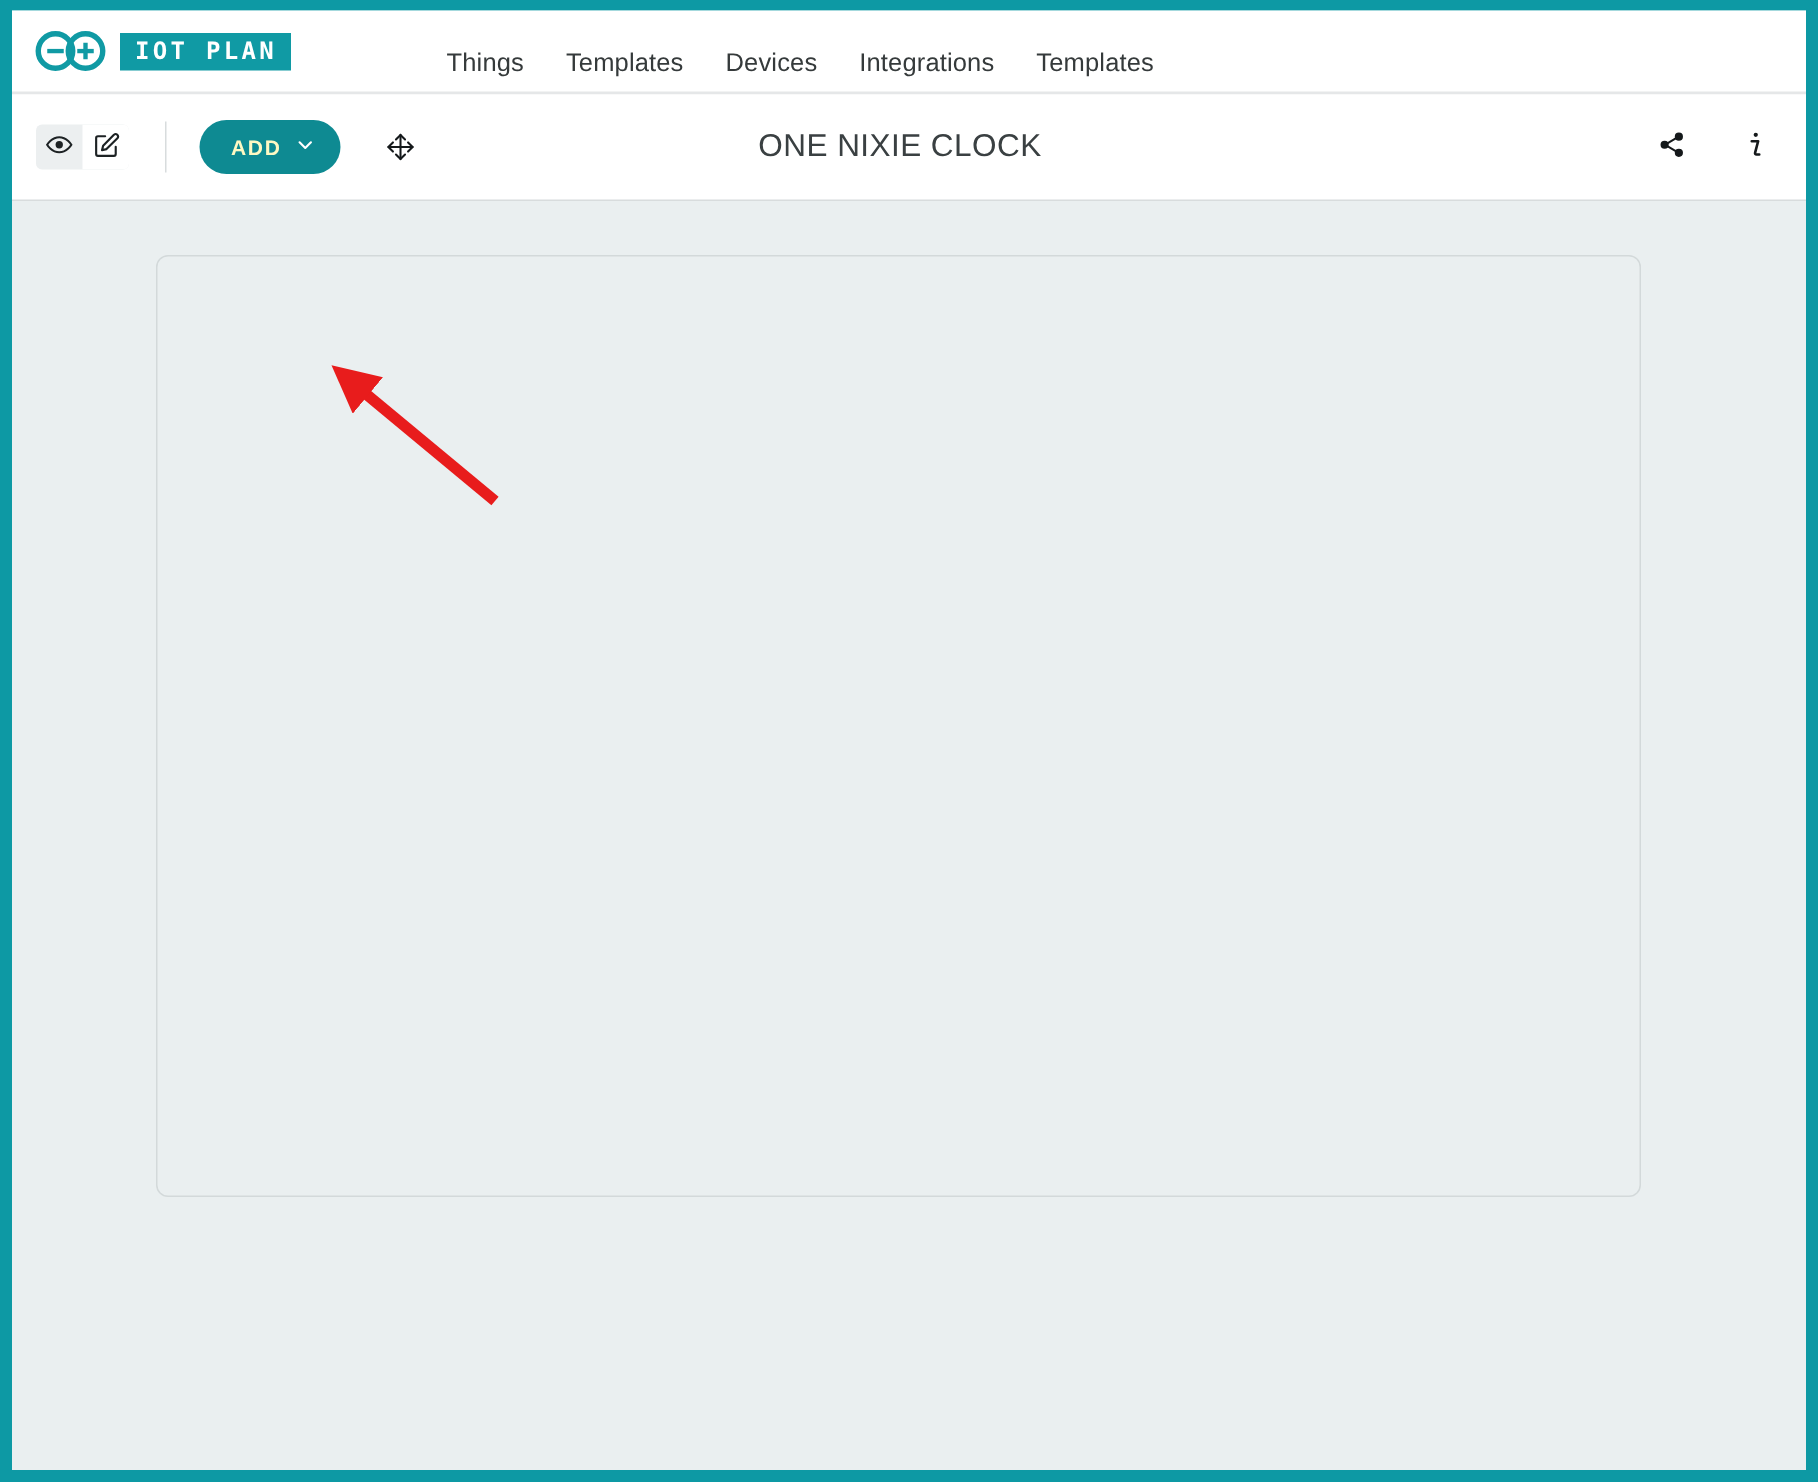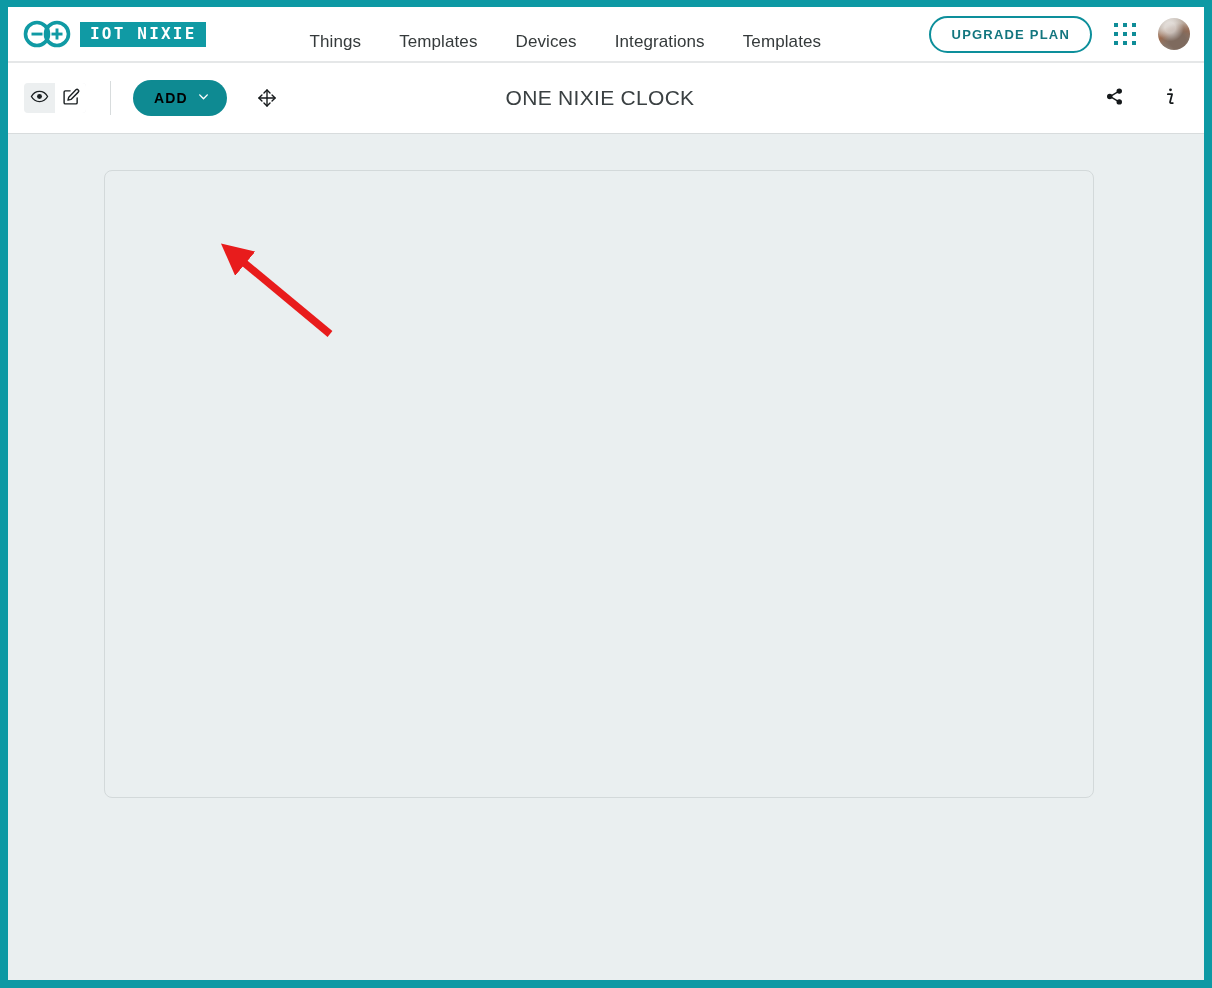--- a/index.html
+++ b/index.html
@@ -60,21 +60,21 @@
     font-size: 16px;
     letter-spacing: 2.2px;
     padding: 4px 9px 5px 10px;
     line-height: 1;
     white-space: nowrap;
   }
 
   #main-nav {
     display: flex;
     align-items: flex-start;
-    gap: 38px;
+    gap: 28px;
     margin-left: 104px;
     margin-top: 16px;
   }
 
   .nav-item {
     font-size: 17px;
     color: #353a3b;
     font-family: "Liberation Sans", sans-serif;
     letter-spacing: 0.1px;
     cursor: pointer;
@@ -163,21 +163,21 @@
     height: 34px;
     background: #d8dcdd;
     margin: 0 22px 0 24px;
   }
 
   #add-button {
     display: flex;
     align-items: center;
     gap: 9px;
     background: #0e8a92;
-    color: #000000;
+    color: #fef9c3;
     border: none;
     border-radius: 22px;
     height: 36px;
     padding: 0 17px 0 21px;
     font-size: 14px;
     font-weight: 700;
     letter-spacing: 1.1px;
     cursor: pointer;
     font-family: "Liberation Sans", sans-serif;
   }
@@ -255,48 +255,31 @@
       <div id="brand">
         <span>
           <svg id="logo-mark" width="50" height="30" viewBox="0 0 50 30">
             <circle cx="15" cy="15" r="11.5" fill="none" stroke="#109aa4" stroke-width="3.6"></circle>
             <circle cx="35" cy="15" r="11.5" fill="none" stroke="#109aa4" stroke-width="3.6"></circle>
             <rect x="9.5" y="13.6" width="11" height="2.9" fill="#109aa4"></rect>
             <rect x="29.5" y="13.6" width="11" height="2.9" fill="#109aa4"></rect>
             <rect x="33.55" y="9.5" width="2.9" height="11" fill="#109aa4"></rect>
           </svg>
         </span>
-        <span id="brand-badge">IOT NIXIE</span>
+        <span id="brand-badge">IOT PLAN</span>
       </div>
 
       <div id="main-nav">
         <span class="nav-item">Things</span>
         <span class="nav-item">Templates</span>
         <span class="nav-item">Devices</span>
         <span class="nav-item">Integrations</span>
         <span class="nav-item">Templates</span>
       </div>
 
-      <div id="header-right">
-        <button id="upgrade-plan">UPGRADE PLAN</button>
-
-        <span id="apps-grid">
-          <i></i>
-          <i></i>
-          <i></i>
-          <i></i>
-          <i></i>
-          <i></i>
-          <i></i>
-          <i></i>
-          <i></i>
-        </span>
-
-        <span id="avatar"></span>
-      </div>
     </div>
 
     <div id="toolbar">
 
       <div id="mode-toggle">
         <button class="mode-btn">
           <span>
             <svg width="19" height="19" viewBox="0 0 24 24" fill="none" stroke="#1d2224" stroke-width="1.7">
               <path d="M1.8 12S5.4 5.6 12 5.6 22.2 12 22.2 12 18.6 18.4 12 18.4 1.8 12 1.8 12z"></path>
               <circle cx="12" cy="12" r="3.1" fill="#1d2224" stroke="none"></circle>

